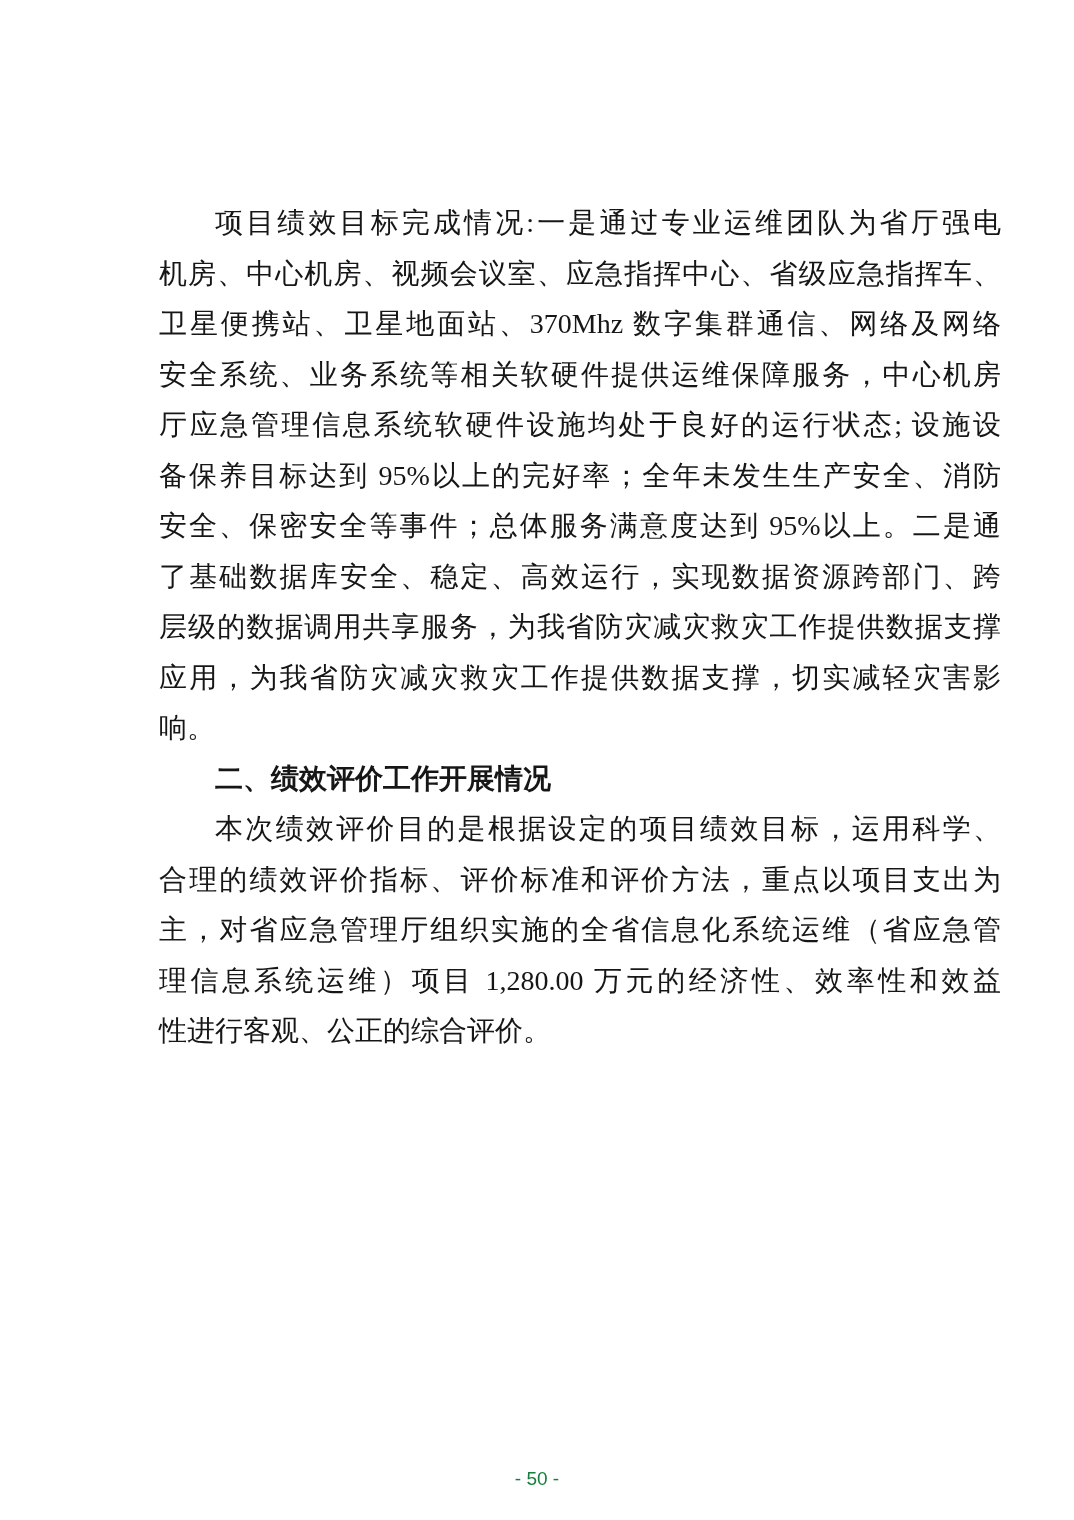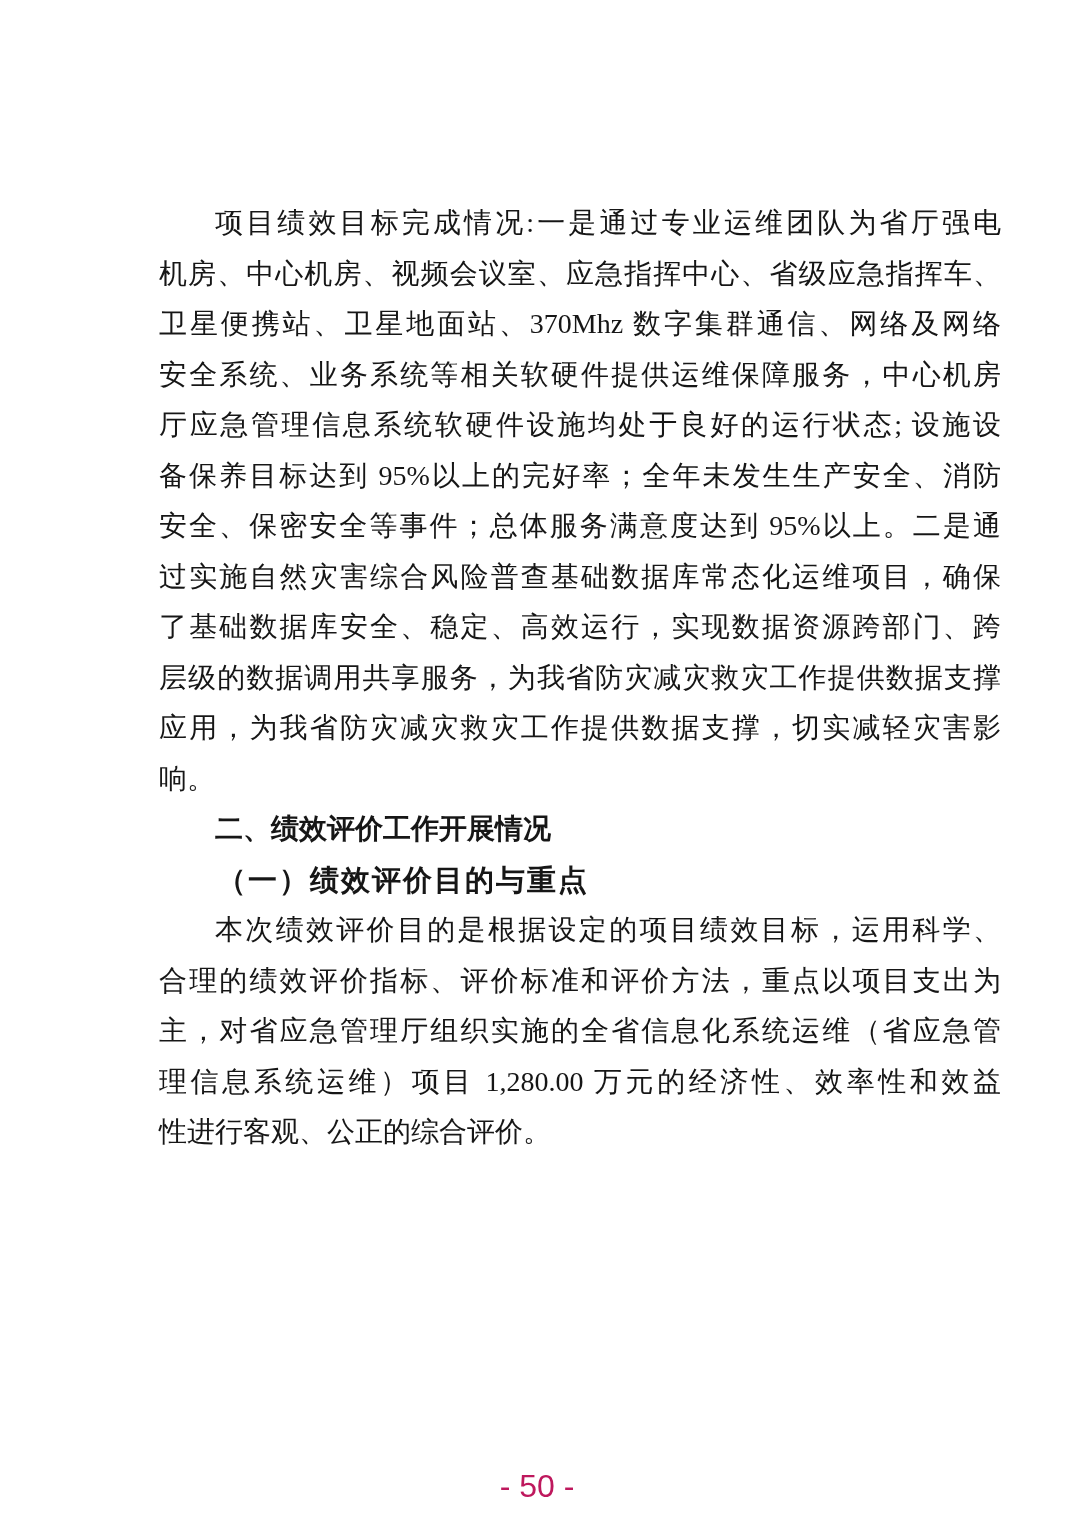--- a/index.html
+++ b/index.html
@@ -51,48 +51,46 @@
     letter-spacing: 2px;
     line-height: 50.5px;
   }
   .page-footer {
     position: absolute;
     left: 0;
     right: 0;
     top: 1468px;
     text-align: center;
     font-family: "Liberation Sans", "DejaVu Sans", sans-serif;
-    font-size: 32px;
-    color: #be185d;
+    font-size: 19px;
+    color: #15803d;
   }
 </style>
 </head>
 <body>
 
 <div class="page">
   <main class="body-text">
 
     <div class="para">
       <div class="line just indent">项目绩效目标完成情况:一是通过专业运维团队为省厅强电</div>
       <div class="line just">机房、中心机房、视频会议室、应急指挥中心、省级应急指挥车、</div>
       <div class="line just">卫星便携站、卫星地面站、370Mhz 数字集群通信、网络及网络</div>
       <div class="line just">安全系统、业务系统等相关软硬件提供运维保障服务，中心机房</div>
       <div class="line just">厅应急管理信息系统软硬件设施均处于良好的运行状态; 设施设</div>
       <div class="line just">备保养目标达到 95%以上的完好率；全年未发生生产安全、消防</div>
       <div class="line just">安全、保密安全等事件；总体服务满意度达到 95%以上。二是通</div>
-      <div class="line just">过实施自然灾害综合风险普查基础数据库常态化运维项目，确保</div>
       <div class="line just">了基础数据库安全、稳定、高效运行，实现数据资源跨部门、跨</div>
       <div class="line just">层级的数据调用共享服务，为我省防灾减灾救灾工作提供数据支撑</div>
       <div class="line just">应用，为我省防灾减灾救灾工作提供数据支撑，切实减轻灾害影</div>
       <div class="line">响。</div>
     </div>
 
 
     <h2 class="line h-sans indent">二、绩效评价工作开展情况</h2>
-    <h3 class="line h-kai indent">（一）绩效评价目的与重点</h3>
 
     <div class="para">
       <div class="line just indent">本次绩效评价目的是根据设定的项目绩效目标，运用科学、</div>
       <div class="line just">合理的绩效评价指标、评价标准和评价方法，重点以项目支出为</div>
       <div class="line just">主，对省应急管理厅组织实施的全省信息化系统运维（省应急管</div>
       <div class="line just">理信息系统运维）项目 1,280.00 万元的经济性、效率性和效益</div>
       <div class="line">性进行客观、公正的综合评价。</div>
     </div>
 
   </main>

